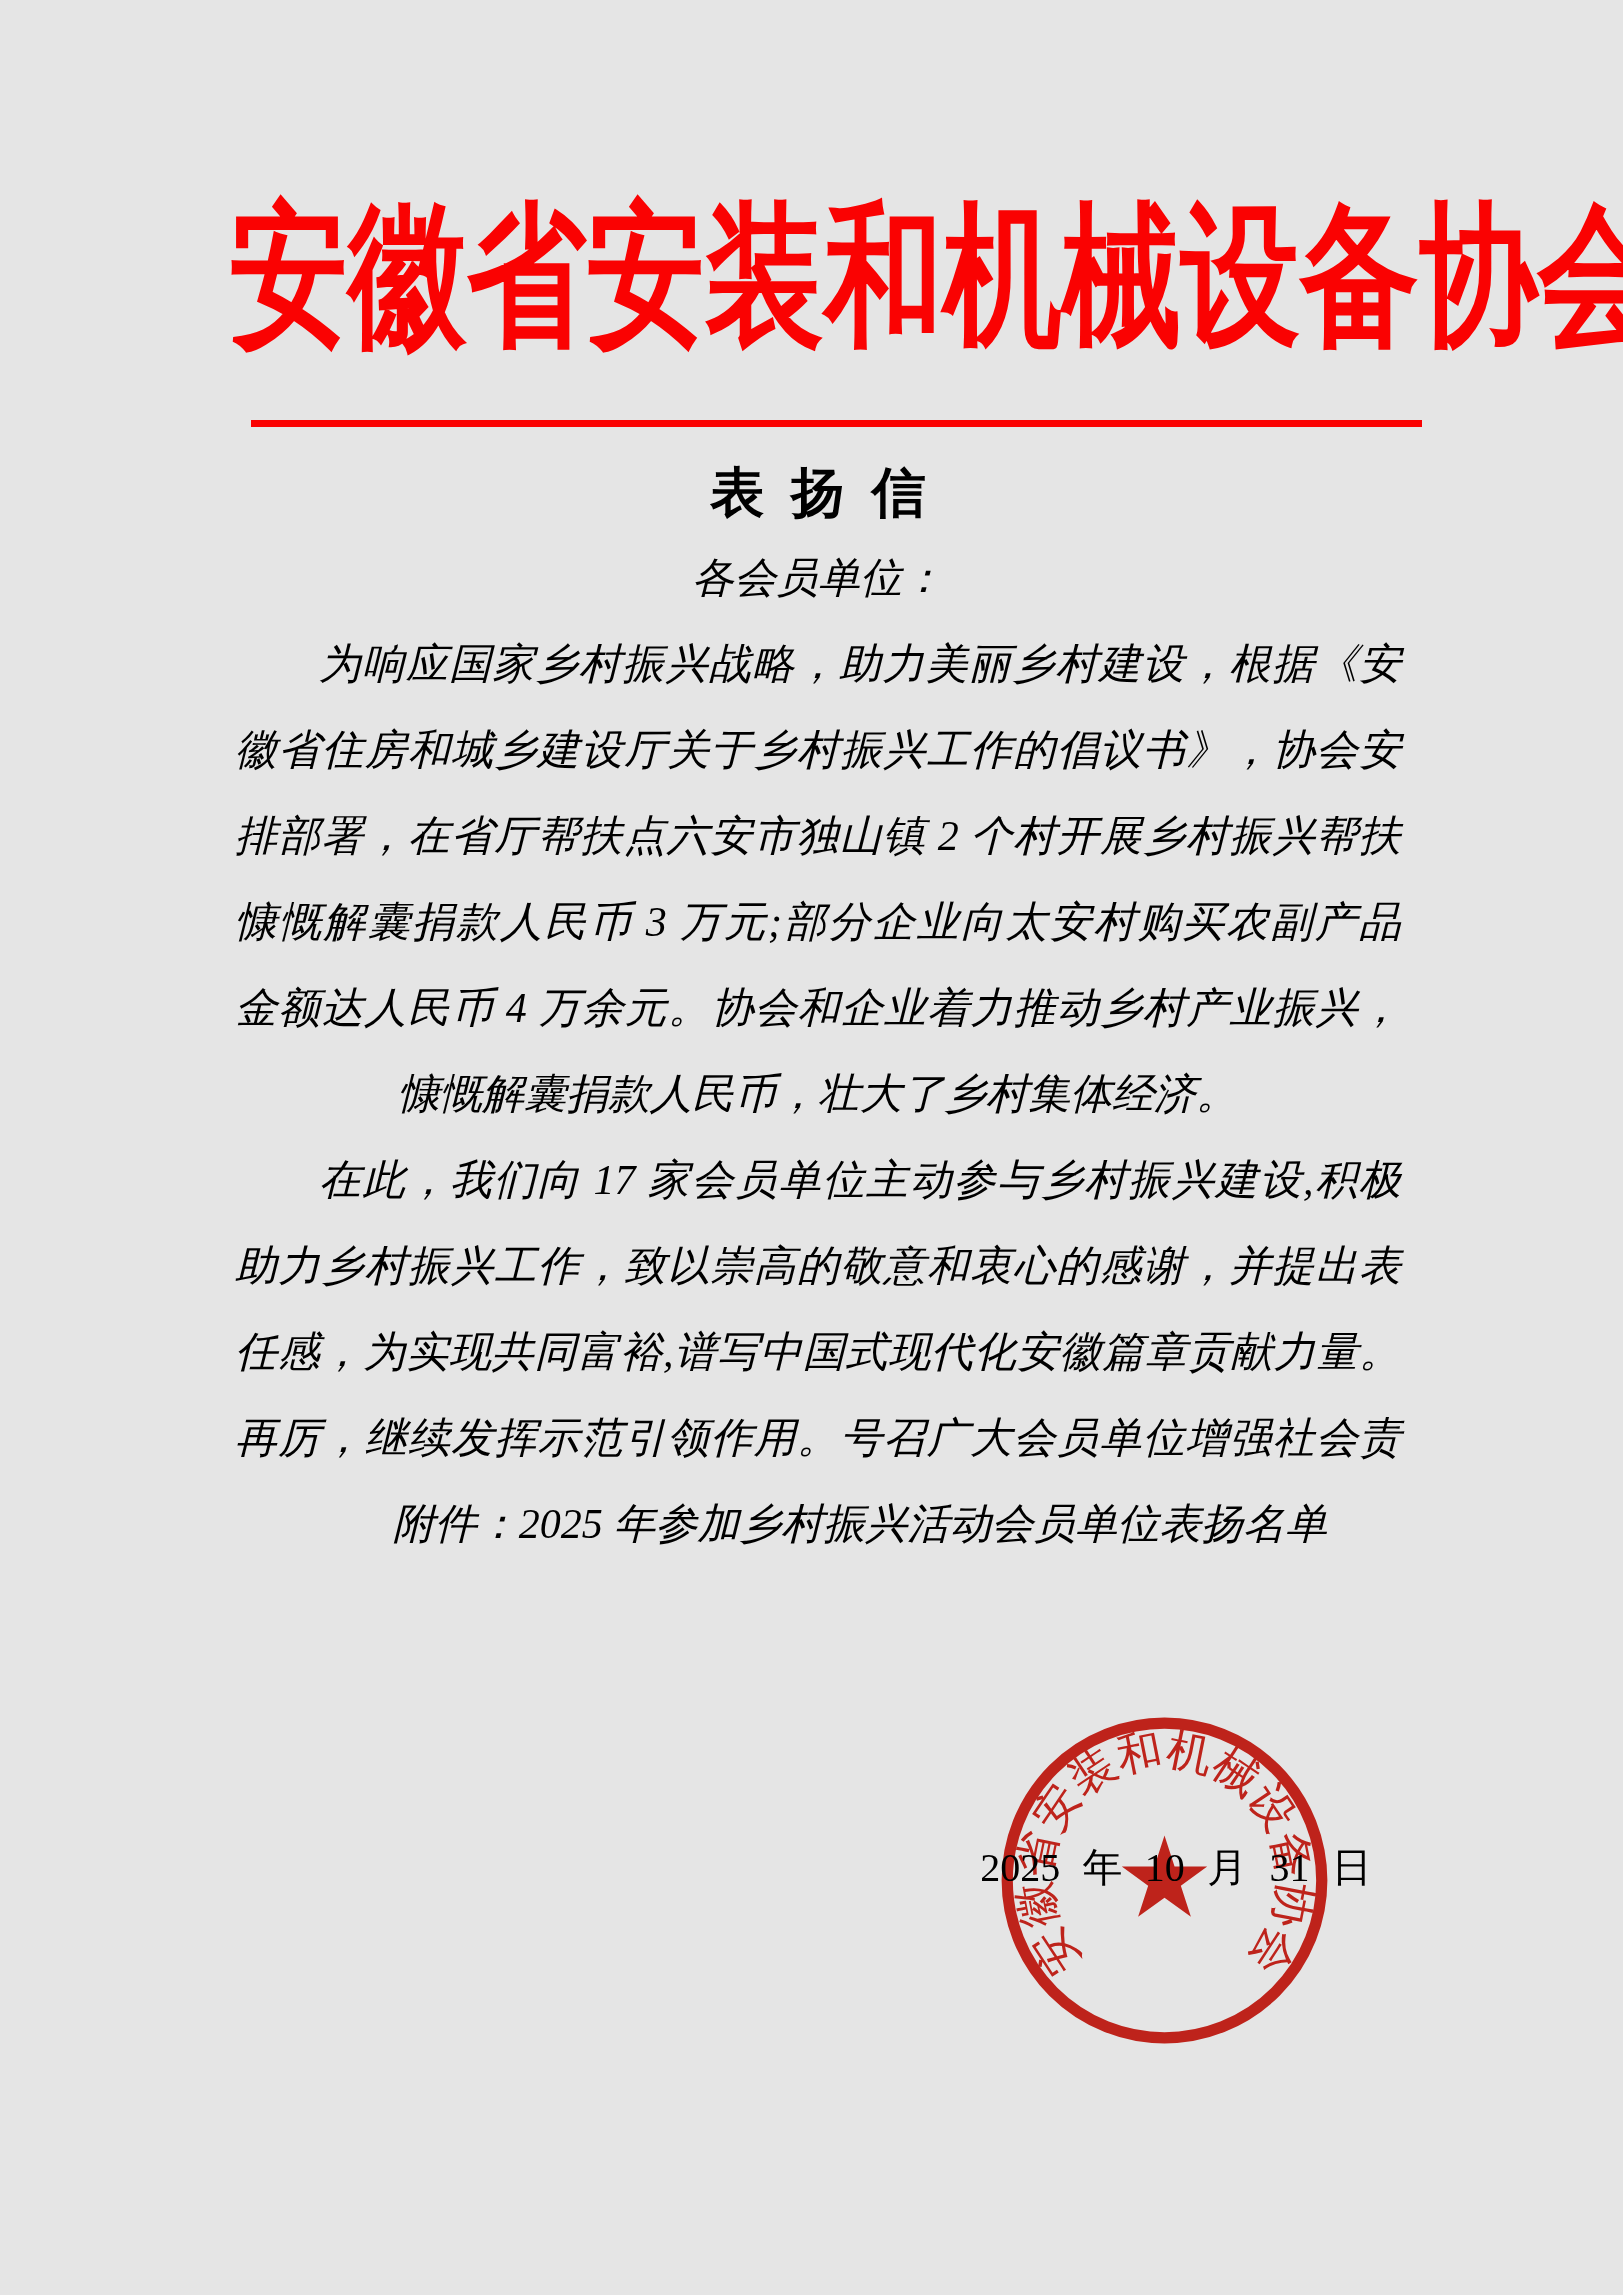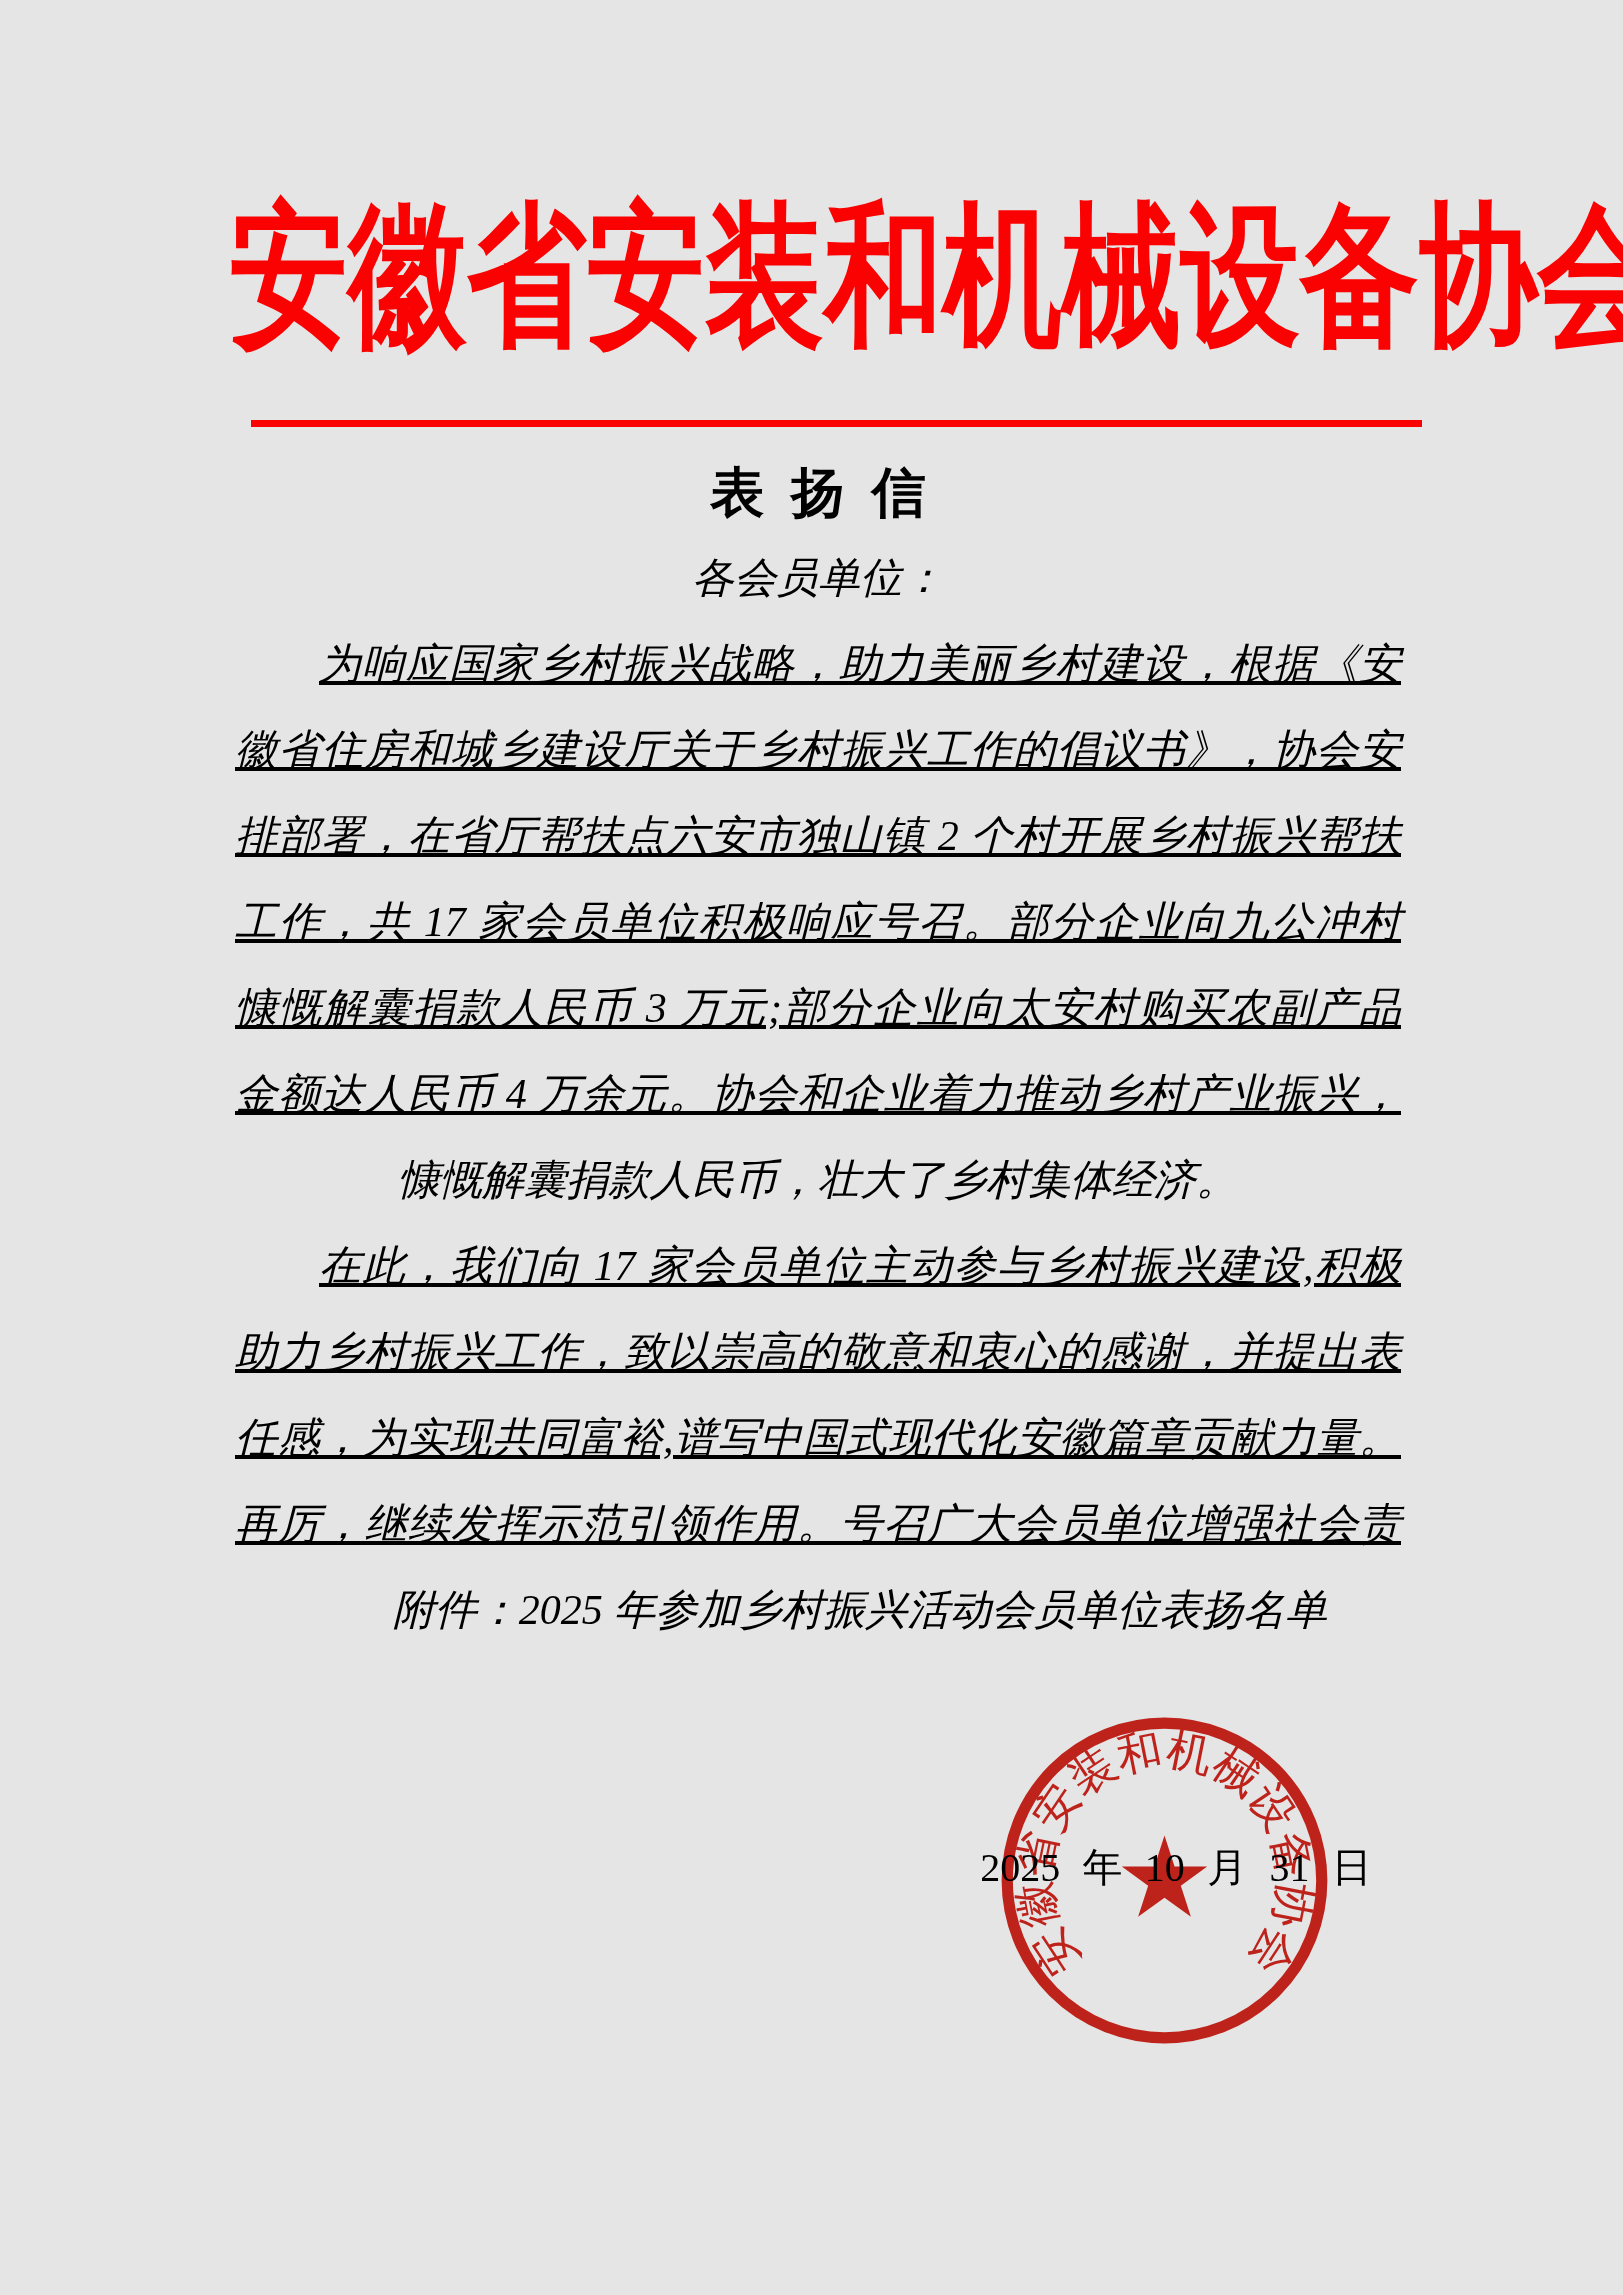--- a/index.html
+++ b/index.html
@@ -45,21 +45,20 @@
     font-size:42px;
     font-style:italic;
   }
   .letter-body .line{
     height:86px;line-height:86px;
     text-align:center;
   }
   .letter-body .line.justify{
     text-align:justify;
     text-align-last:justify;
-    text-decoration:underline;
   }
   .letter-body .line.indent{
     text-indent:84px;
   }
   
   .date-line{
     position:absolute;
     left:951px;top:1825px;width:450px;height:86px;
     line-height:86px;
     font-size:40px;
@@ -90,21 +89,20 @@
   <div class="red-rule"></div>
 
   <div class="letter-title">表 扬 信</div>
 
   <div class="letter-body">
 
   <div class="line">各会员单位：</div>
       <div class="line indent justify">为响应国家乡村振兴战略，助力美丽乡村建设，根据《安</div>
       <div class="line justify">徽省住房和城乡建设厅关于乡村振兴工作的倡议书》，协会安</div>
       <div class="line justify">排部署，在省厅帮扶点六安市独山镇 2 个村开展乡村振兴帮扶</div>
-      <div class="line justify">工作，共 17 家会员单位积极响应号召。部分企业向九公冲村</div>
       <div class="line justify">慷慨解囊捐款人民币 3 万元;部分企业向太安村购买农副产品</div>
       <div class="line justify">金额达人民币 4 万余元。协会和企业着力推动乡村产业振兴，</div>
       <div class="line">慷慨解囊捐款人民币，壮大了乡村集体经济。</div>
       <div class="line indent justify">在此，我们向 17 家会员单位主动参与乡村振兴建设,积极</div>
       <div class="line justify">助力乡村振兴工作，致以崇高的敬意和衷心的感谢，并提出表</div>
       <div class="line justify">任感，为实现共同富裕,谱写中国式现代化安徽篇章贡献力量。</div>
       <div class="line justify">再厉，继续发挥示范引领作用。号召广大会员单位增强社会责</div>
       <div class="line indent">附件：2025 年参加乡村振兴活动会员单位表扬名单</div>
     </div>
 

